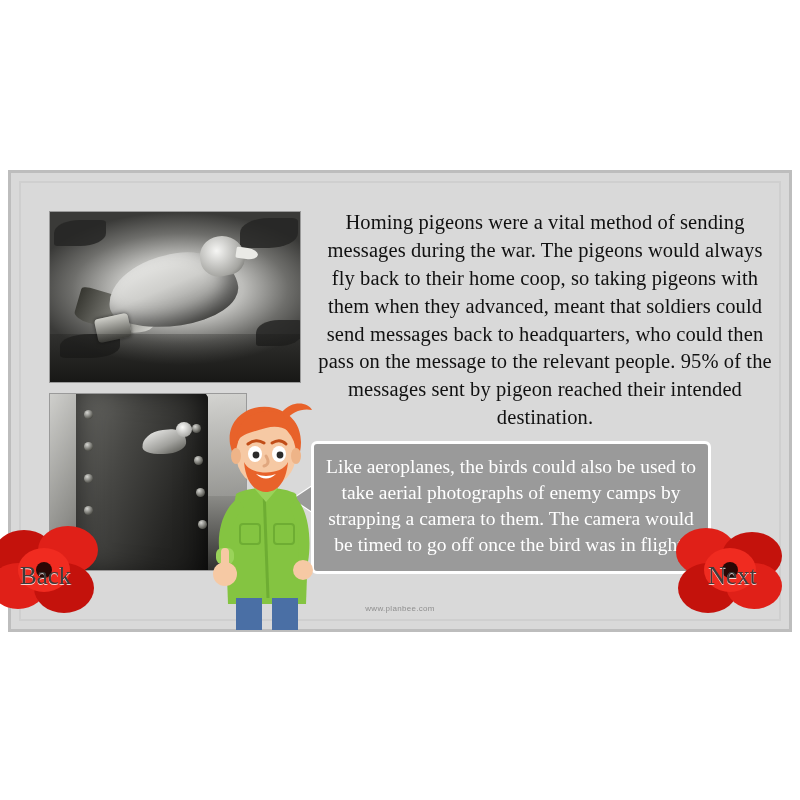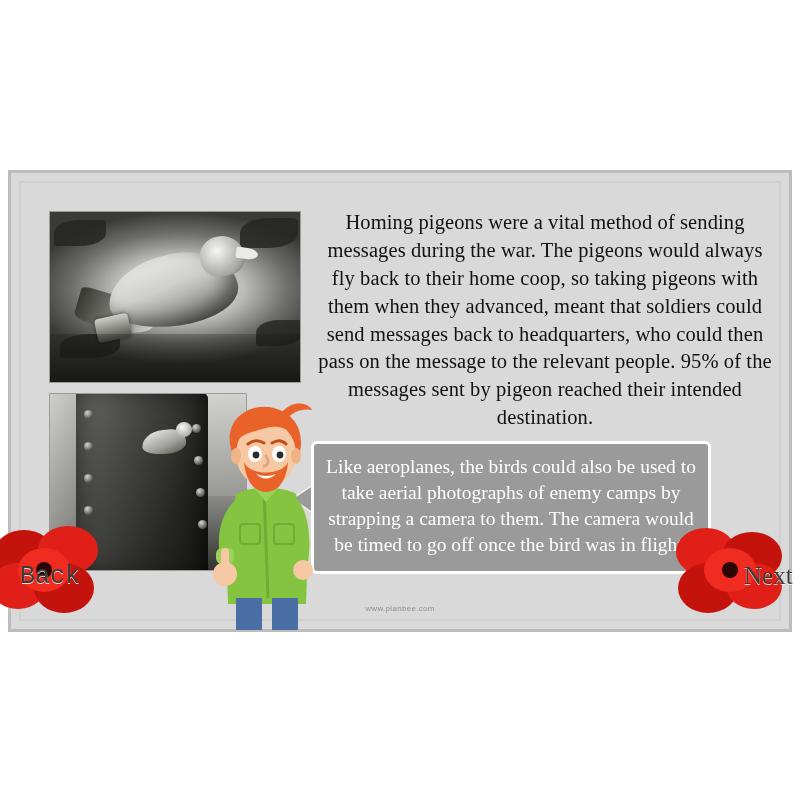--- a/index.html
+++ b/index.html
@@ -237,22 +237,22 @@
   #poppy-right { left: 672px; top: 524px; }
 
   .nav-label {
     position: absolute;
     z-index: 8;
     font-family: "Liberation Serif", serif;
     font-size: 25px;
     color: #3c3c3c;
     text-shadow: 0 1px 0 rgba(255,255,255,.8);
   }
-  #back-label { left: 20px; top: 562px; font-family: Liberation Mono, monospace; }
-  #next-label { left: 708px; top: 562px; margin-left: 36px; }
+  #back-label { left: 20px; top: 562px; }
+  #next-label { left: 708px; top: 562px; }
 </style>
 </head>
 <body>
 
 <div id="stage">
 
   <div id="slide">
     <div id="slide-inner">
 
       <div class="photo" id="photo-pigeon">

